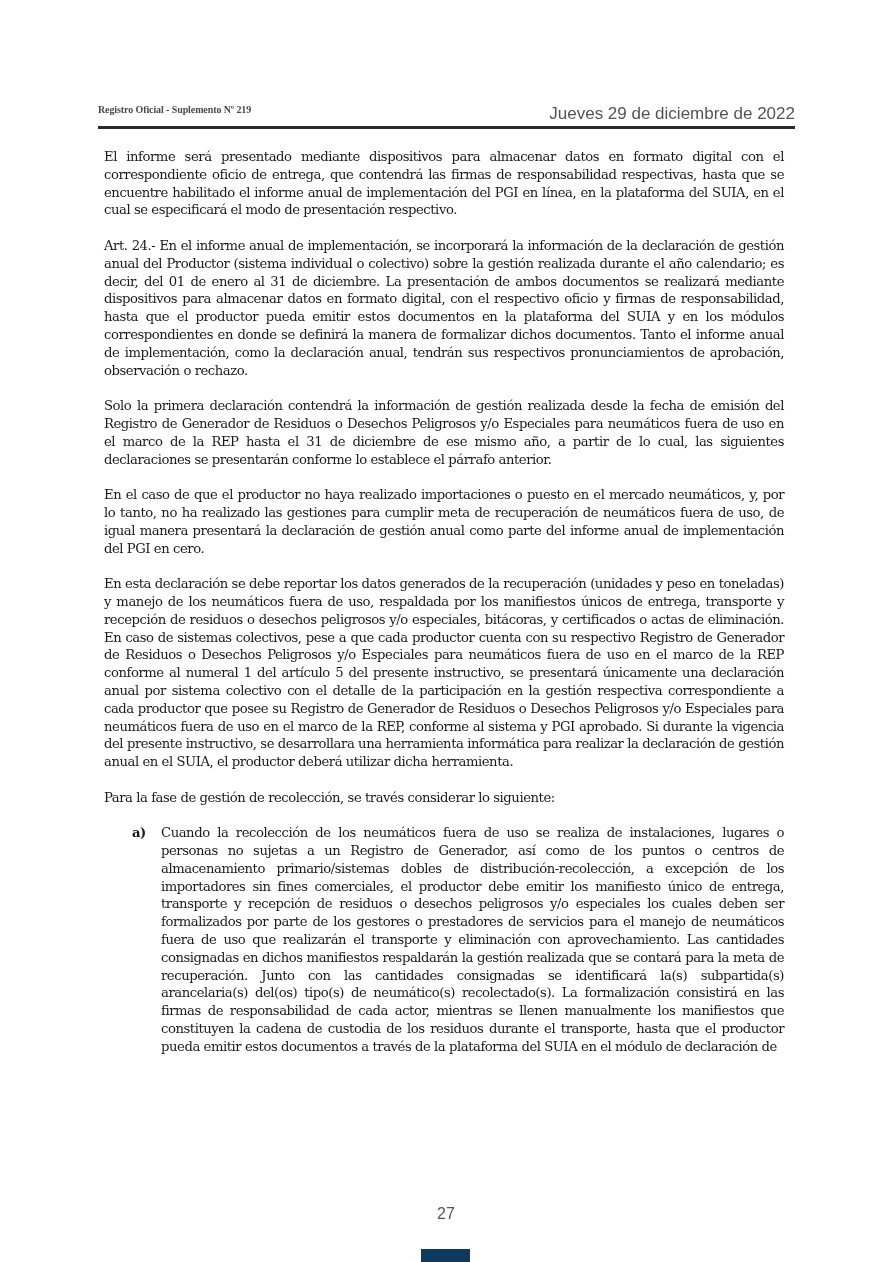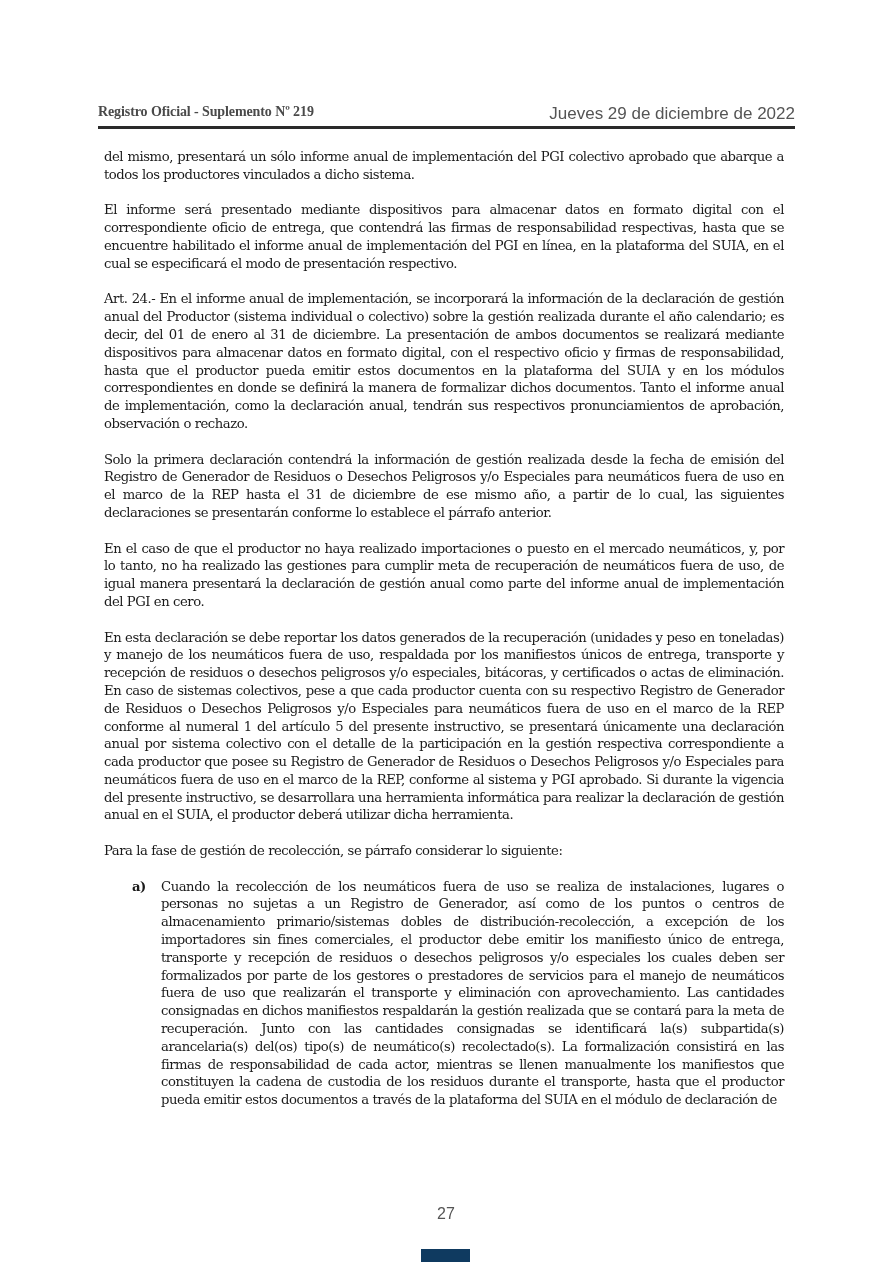--- a/index.html
+++ b/index.html
@@ -2,21 +2,21 @@
 <html><head>
 <meta charset="utf-8">
 <style>
   html, body { margin: 0; padding: 0; background: #ffffff; }
   body { width: 892px; height: 1262px; position: relative; overflow: hidden; }
   .header {
     position: absolute; left: 98px; top: 104px; width: 697px; height: 22px;
   }
   .header-left {
     position: absolute; left: 0; top: 0;
-    font-family: "Liberation Serif", serif; font-weight: bold; font-size: 14px;
+    font-family: "Liberation Serif", serif; font-weight: bold; font-size: 10px;
     color: #4a4a4a; letter-spacing: -0.1px;
   }
   .header-right {
     position: absolute; right: 0; top: 0;
     font-family: "Liberation Sans", sans-serif; font-size: 17px; color: #555555;
   }
   .header-rule {
     position: absolute; left: 98px; top: 126px; width: 697px; height: 3px; background: #2a2a2a;
   }
   .content {
@@ -39,27 +39,26 @@
 </head>
 <body>
 
 <div class="header">
   <span class="header-left">Registro Oficial - Suplemento Nº 219</span>
   <span class="header-right">Jueves 29 de diciembre de 2022</span>
 </div>
 <div class="header-rule"></div>
 
 <div class="content">
-  <p>del mismo, presentará un sólo informe anual de implementación del PGI colectivo aprobado que abarque a todos los productores vinculados a dicho sistema.</p>
   <p>El informe será presentado mediante dispositivos para almacenar datos en formato digital con el correspondiente oficio de entrega, que contendrá las firmas de responsabilidad respectivas, hasta que se encuentre habilitado el informe anual de implementación del PGI en línea, en la plataforma del SUIA, en el cual se especificará el modo de presentación respectivo.</p>
   <p><span class="art-label">Art. 24.-</span><span> En el informe anual de implementación, se incorporará la información de la declaración de gestión anual del Productor (sistema individual o colectivo) sobre la gestión realizada durante el año calendario; es decir, del 01 de enero al 31 de diciembre. La presentación de ambos documentos se realizará mediante dispositivos para almacenar datos en formato digital, con el respectivo oficio y firmas de responsabilidad, hasta que el productor pueda emitir estos documentos en la plataforma del SUIA y en los módulos correspondientes en donde se definirá la manera de formalizar dichos documentos. Tanto el informe anual de implementación, como la declaración anual, tendrán sus respectivos pronunciamientos de aprobación, observación o rechazo.</span></p>
   <p>Solo la primera declaración contendrá la información de gestión realizada desde la fecha de emisión del Registro de Generador de Residuos o Desechos Peligrosos y/o Especiales para neumáticos fuera de uso en el marco de la REP hasta el 31 de diciembre de ese mismo año, a partir de lo cual, las siguientes declaraciones se presentarán conforme lo establece el párrafo anterior.</p>
   <p>En el caso de que el productor no haya realizado importaciones o puesto en el mercado neumáticos, y, por lo tanto, no ha realizado las gestiones para cumplir meta de recuperación de neumáticos fuera de uso, de igual manera presentará la declaración de gestión anual como parte del informe anual de implementación del PGI en cero.</p>
   <p>En esta declaración se debe reportar los datos generados de la recuperación (unidades y peso en toneladas) y manejo de los neumáticos fuera de uso, respaldada por los manifiestos únicos de entrega, transporte y recepción de residuos o desechos peligrosos y/o especiales, bitácoras, y certificados o actas de eliminación. En caso de sistemas colectivos, pese a que cada productor cuenta con su respectivo Registro de Generador de Residuos o Desechos Peligrosos y/o Especiales para neumáticos fuera de uso en el marco de la REP conforme al numeral 1 del artículo 5 del presente instructivo, se presentará únicamente una declaración anual por sistema colectivo con el detalle de la participación en la gestión respectiva correspondiente a cada productor que posee su Registro de Generador de Residuos o Desechos Peligrosos y/o Especiales para neumáticos fuera de uso en el marco de la REP, conforme al sistema y PGI aprobado. Si durante la vigencia del presente instructivo, se desarrollara una herramienta informática para realizar la declaración de gestión anual en el SUIA, el productor deberá utilizar dicha herramienta.</p>
-  <p>Para la fase de gestión de recolección, se párrafo considerar lo siguiente:</p>
+  <p>Para la fase de gestión de recolección, se través considerar lo siguiente:</p>
   <div class="list-item">
     <span class="list-marker">a)</span>
     <span>Cuando la recolección de los neumáticos fuera de uso se realiza de instalaciones, lugares o  personas no sujetas a un Registro de Generador, así como de los puntos o centros de almacenamiento primario/sistemas dobles de distribución-recolección, a excepción de los importadores sin fines comerciales, el productor debe emitir los manifiesto único de entrega, transporte y recepción de residuos o desechos peligrosos y/o especiales los cuales deben ser formalizados por parte de los gestores o prestadores de servicios para el manejo de neumáticos fuera de uso que realizarán el transporte y eliminación con aprovechamiento. Las cantidades consignadas en dichos manifiestos respaldarán la gestión realizada que se contará para la meta de recuperación. Junto con las cantidades consignadas se identificará la(s) subpartida(s) arancelaria(s) del(os) tipo(s) de neumático(s) recolectado(s). La formalización consistirá en las firmas de responsabilidad de cada actor, mientras se llenen manualmente los manifiestos que constituyen la cadena de custodia de los residuos durante el transporte, hasta que el productor pueda emitir estos documentos a través de la plataforma del SUIA en el módulo de declaración de</span>
   </div>
 </div>
 
 <div class="page-number">27</div>
 <div class="footer-bar" style="background: rgb(15, 58, 96);"></div>
 
 </body></html>

